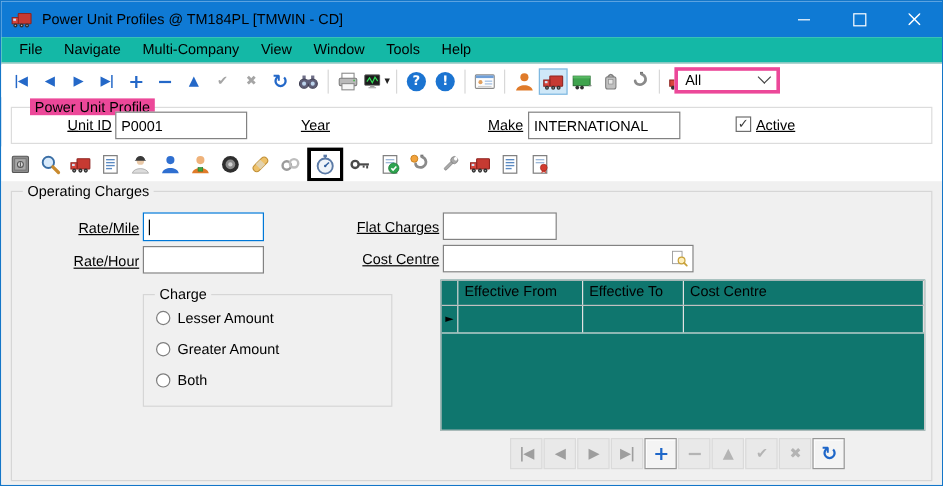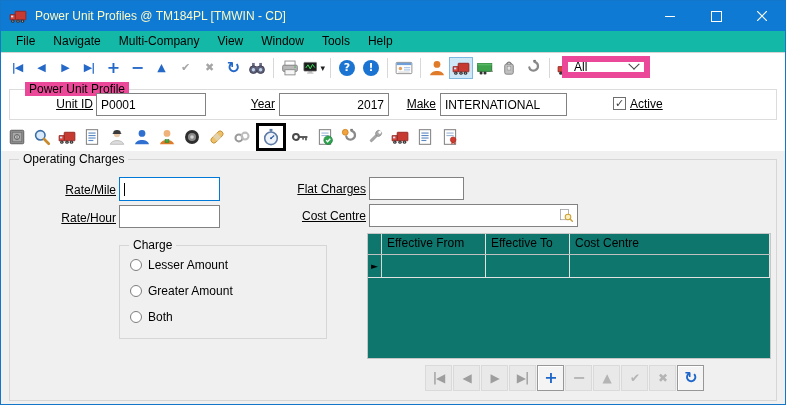--- a/index.html
+++ b/index.html
@@ -1,41 +1,41 @@
 <!DOCTYPE html>
 <html><head>
 <meta charset="utf-8">
 <style>
   html,body{margin:0;padding:0;background:#c8c8c8;font-family:"Liberation Sans",sans-serif;}
   .win{position:relative;width:786px;height:405px;background:#ffffff;border:1px solid #1476c8;box-sizing:border-box;overflow:hidden;font-size:12px;color:#000;}
   
   .titlebar{position:absolute;left:0;top:0;width:100%;height:30px;background:#0f7ad4;display:flex;align-items:center;}
   .appicon{width:18px;height:18px;margin:0 8px 0 8px;flex:0 0 auto;}
-  .title-text{color:#fef9c3;font-size:12px;white-space:nowrap;}
+  .title-text{color:#000000;font-size:12px;white-space:nowrap;}
   .win-controls{position:absolute;right:0;top:0;height:30px;display:flex;}
   .wc{width:46px;height:30px;display:flex;align-items:center;justify-content:center;}
   .wc .line{width:10px;height:1px;background:#fff;}
   .wc .box{width:9px;height:9px;border:1px solid #fff;}
   
   .menubar{position:absolute;left:0;top:30px;width:100%;height:22px;background:#14b8a6;border-bottom:1px solid #d4d4d4;display:flex;align-items:center;padding-left:6px;box-sizing:border-box;}
   .mitem{padding:0 9px;line-height:21px;cursor:default;}
   
   .toolbar{position:absolute;left:0;width:100%;display:flex;align-items:center;background:#fff;padding-left:4px;box-sizing:border-box;}
   #toolbar-main{top:53px;height:27px;}
   #tab-toolbar{top:121px;height:29px;gap:1px;}
   .tbtn{width:24px;height:22px;display:flex;align-items:center;justify-content:center;flex:0 0 auto;position:relative;border:1px solid transparent;box-sizing:border-box;}
   .tbtn svg{width:18px;height:18px;}
   .tbtn.selected{background:#cfe8f8;border:1px solid #7fb8e0;}
   .tbtn.focused{box-shadow:0 0 0 3px #000;margin:0 4px;}
   .tsep{width:1px;height:20px;background:#d8d8d8;margin:0 4px;flex:0 0 auto;}
   .glyph{font-family:"DejaVu Sans",sans-serif;font-size:11px;font-weight:bold;letter-spacing:-1px;line-height:1;}
   .glyph.big{font-size:16px;}
   .badge{width:16px;height:16px;border-radius:50%;color:#fff;font-size:11px;font-weight:bold;display:flex;align-items:center;justify-content:center;font-family:"DejaVu Sans",sans-serif;}
   .dd{font-size:9px;margin-left:3px;color:#222;font-family:"DejaVu Sans",sans-serif;}
-  .combo{width:88px;height:22px;border:6px solid #ec4899;background:#fff;display:flex;align-items:center;margin-left:5px;padding:0 6px;box-sizing:border-box;justify-content:space-between;}
+  .combo{width:88px;height:22px;border:3px solid #ec4899;background:#fff;display:flex;align-items:center;margin-left:5px;padding:0 6px;box-sizing:border-box;justify-content:space-between;}
   .chev{width:7px;height:7px;border-right:1px solid #444;border-bottom:1px solid #444;transform:rotate(45deg) translate(-2px,-2px);}
   
   .groupbox{position:absolute;border:1px solid #dcdcdc;box-sizing:border-box;}
   .gb-label{position:absolute;font-size:12px;padding:0 4px;white-space:nowrap;}
   .flabel{position:absolute;white-space:nowrap;text-decoration:underline;}
   .flabel.r{text-align:right;}
   .tin{position:absolute;border:1px solid #828282;background:#fff;font-family:"Liberation Sans",sans-serif;font-size:12px;padding:2px 4px;box-sizing:border-box;outline:none;}
   .tin.focus{border:1px solid #0078d7;background-image:linear-gradient(#000,#000);background-size:1px 13px;background-position:4px center;background-repeat:no-repeat;}
   .tin.num{text-align:right;}
   .cb{position:absolute;width:13px;height:13px;border:1px solid #6e6e6e;background:#fff;display:flex;align-items:center;justify-content:center;box-sizing:border-box;}
@@ -359,21 +359,20 @@
     <span class="chev"></span>
   </div>
 
   <div class="groupbox" style="left:8px;top:88px;width:768px;height:31px;"></div>
   <div class="gb-label" style="left:24px;top:81px;background:#ec4899;">Power Unit Profile</div>
 
   <div class="flabel r" style="left:10px;top:96px;width:82px;"><u>U</u><span>nit ID</span></div>
   <input class="tin" style="left: 95px; top: 92px; width: 110px; height: 23px;" value="P0001">
 
   <div class="flabel r" style="left:230px;top:96px;width:44px;">Year</div>
-  <input class="tin num" style="left: 278px; top: 92px; width: 110px; height: 23px;" value="2017">
 
   <div class="flabel r" style="left:398px;top:96px;width:37px;">Make</div>
   <input class="tin" style="left: 439px; top: 92px; width: 127px; height: 23px;" value="INTERNATIONAL">
 
   <span class="cb" style="left:612px;top:96px;">
       <span class="cbmark">✓</span>
     </span>
   <div class="flabel" style="left:629px;top:96px;">Active</div>
 
   <div class="toolbar" id="tab-toolbar">

